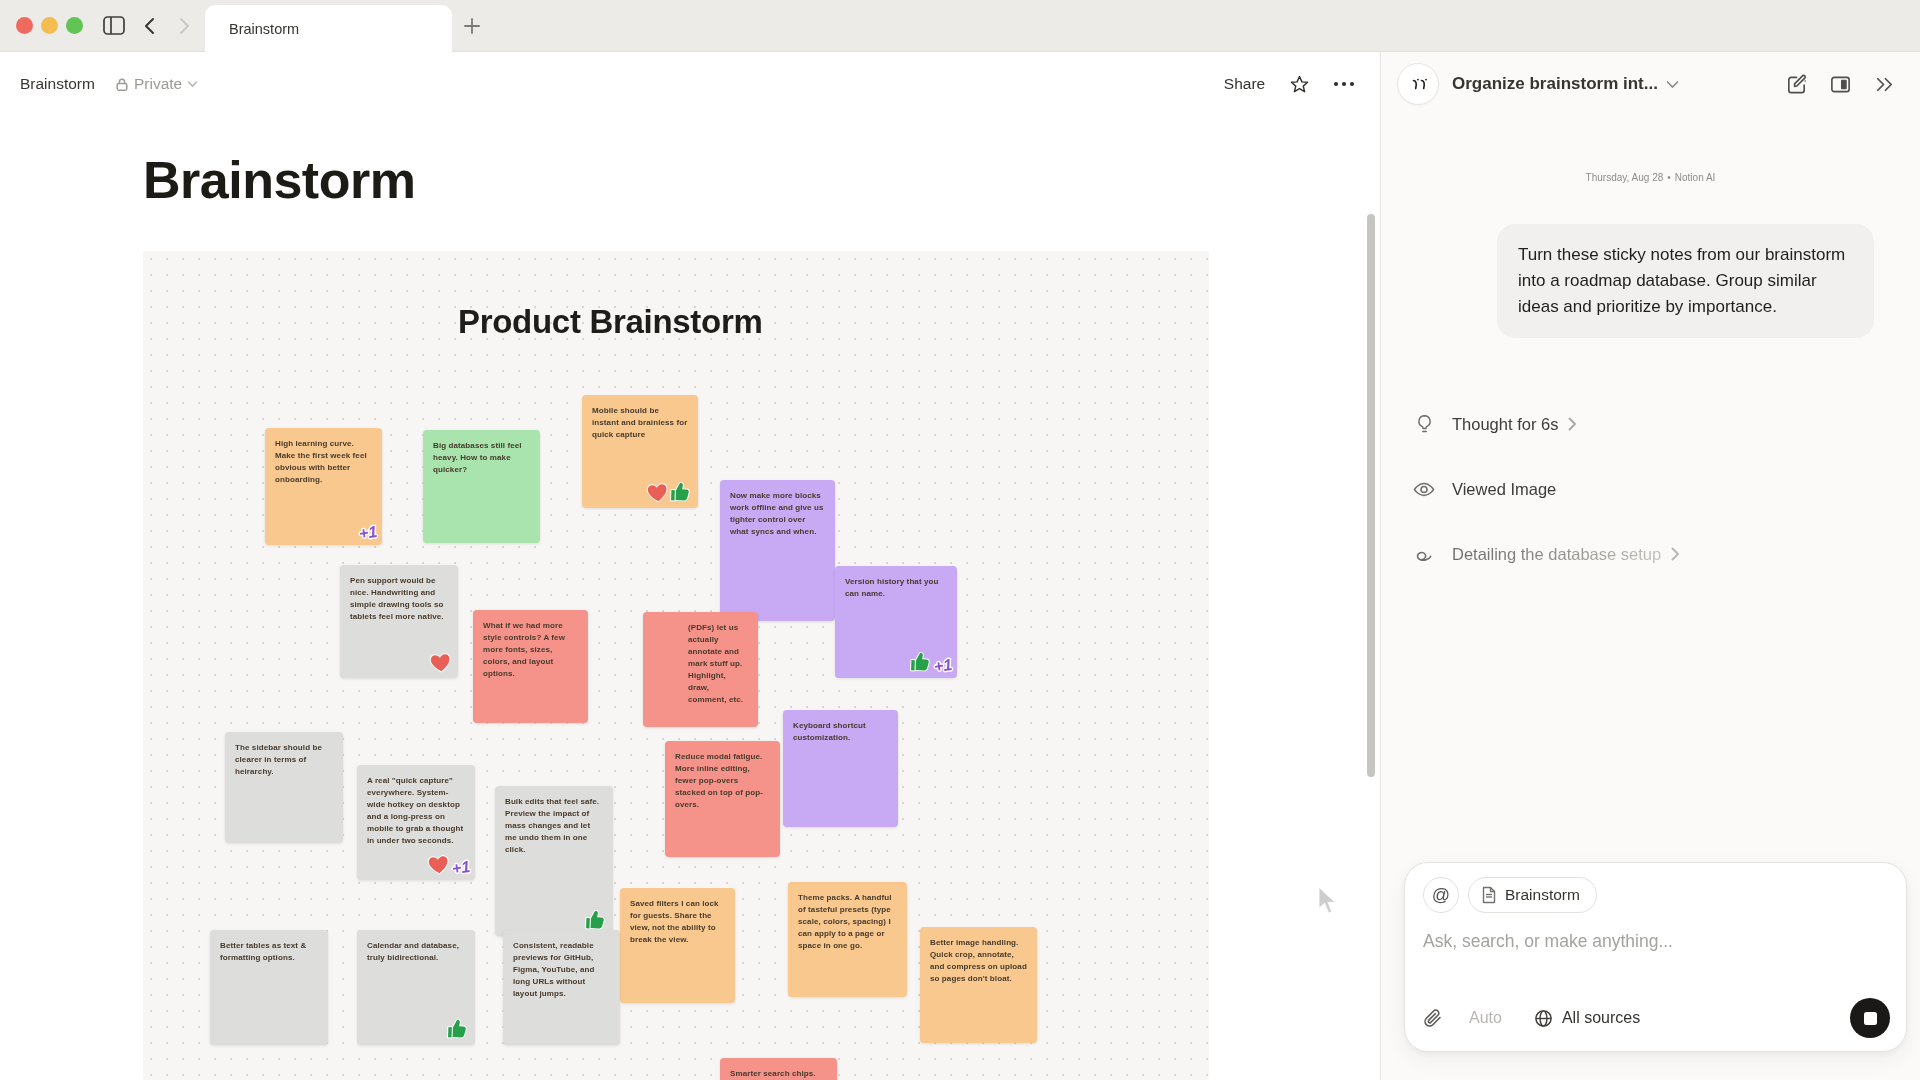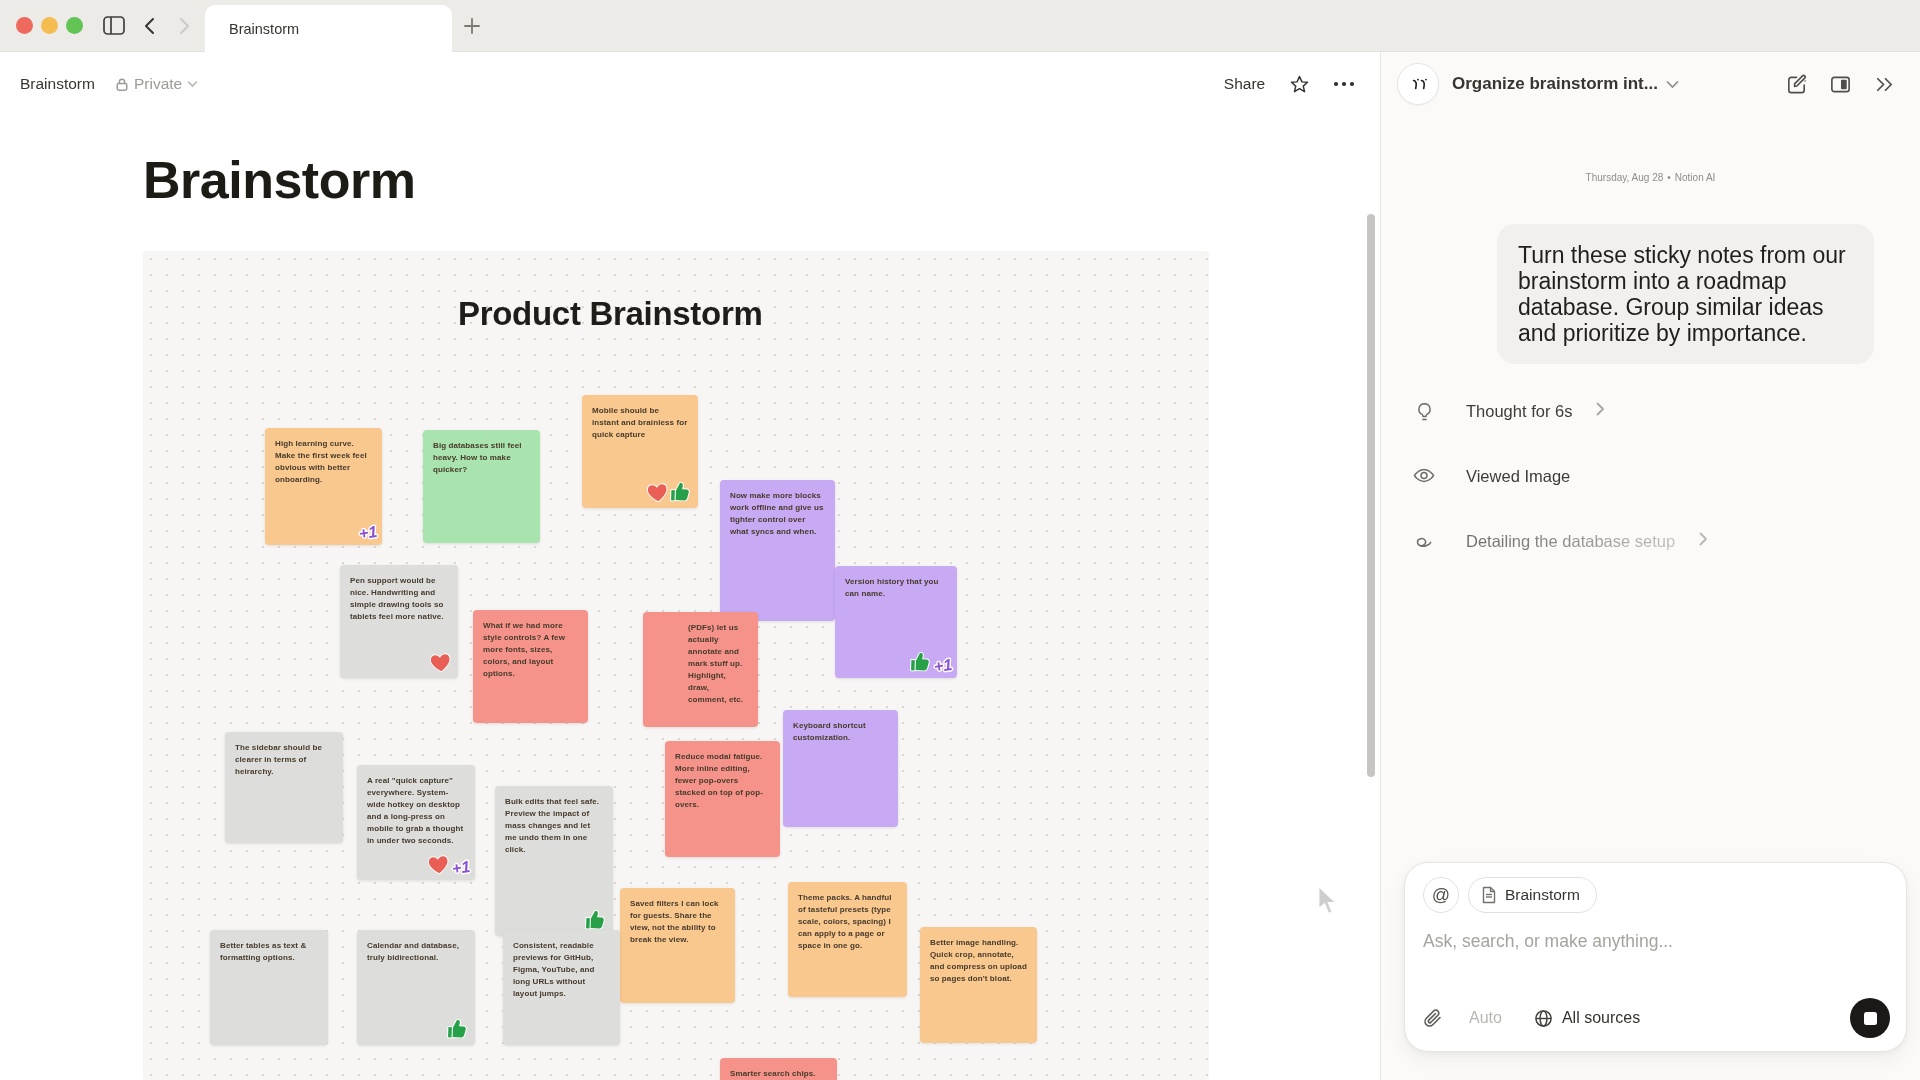--- a/index.html
+++ b/index.html
@@ -29,21 +29,21 @@
   .toolbar-right { margin-left:auto; display:flex; align-items:center; gap:24px;text-align:right; }
   .share-btn { font-size:15.5px; color:#34332f; }
   .dots-icon { display:flex; gap:4.5px; }
   .dots-icon i { width:3.6px; height:3.6px; border-radius:50%; background:#34332f; display:block; }
 
   
   .page-title { position:absolute; left:143px; top:98px; font-size:52px; font-weight:700; color:#1d1b16; letter-spacing:-0.5px; }
   .canvas { position:absolute; left:143px; top:199px; width:1066px; height:829px; background:#f7f6f4;
             border-radius:3px; overflow:hidden;
             background-image:radial-gradient(#d8d5d0 1.2px, transparent 1.35px); background-size:16px 16px; }
-  .canvas-title { position:absolute; left:315px; top:44px; font-size:33px; font-weight:700; color:#1f1d19; letter-spacing:-0.3px; }
+  .canvas-title { position:absolute; left:315px; top:52px; font-size:33px; font-weight:700; color:#1f1d19; letter-spacing:-0.3px; }
   .note { position:absolute; border-radius:4px; box-shadow:0 1px 3px rgba(0,0,0,.10); padding:10px 10px; overflow:hidden; }
   .note-text { font-size:8px; font-weight:700; line-height:12px; color:#473a2b; letter-spacing:.1px; }
   .stickers { position:absolute; right:5px; bottom:3px; display:flex; align-items:flex-end; }
   .sticker-heart { width:25px; height:25px; transform:rotate(-6deg); }
   .sticker-thumb { width:26px; height:26px; transform:rotate(2deg); margin-left:-3px; }
   .sticker-plus1 { font-size:16px; font-weight:800; font-style:italic; color:#8a4fd3; transform:rotate(-8deg);
                    margin-left:1px; text-shadow:-1.5px 0 #fff,1.5px 0 #fff,0 -1.5px #fff,0 1.5px #fff,
                    -1px -1px #fff,1px 1px #fff,-1px 1px #fff,1px -1px #fff; }
 
   .scrollbar-thumb { position:absolute; right:5px; top:162px; width:8px; height:563px; border-radius:4px; background:#c7c5c1; }
@@ -53,24 +53,24 @@
   .ai-panel { position:absolute; left:1381px; top:52px; width:539px; height:1028px; background:#fbfaf8; }
   .panel-header { position:absolute; left:0; top:0; width:100%; height:64px; display:flex; align-items:center; padding:0 24px 0 16px; }
   .ai-face { width:42px; height:42px; border-radius:50%; background:#fff; border:1px solid #e8e6e2;
              display:flex; align-items:center; justify-content:center; box-shadow:0 1px 2px rgba(0,0,0,.04); }
   .thread-title { margin-left:13px; font-size:17px; font-weight:700; color:#37352f; display:flex; align-items:center; gap:8px; }
   .header-icons { margin-left:auto; display:flex; align-items:center; gap:21px; }
 
   .chat-date { position:absolute; left:0; top:120px; width:100%; text-align:center; font-size:10px; color:#8f8d88; }
   .chat-date b { font-weight:400; margin:0 4px; }
   .user-bubble { position:absolute; left:116px; top:172px; width:377px; background:#f1f0ee; border-radius:18px;
-                 padding:18px 21px; font-size:23px; line-height:26px; color:#211f1c; }
+                 padding:18px 21px; font-size:17px; line-height:26px; color:#211f1c; }
 
   .status-list { position:absolute; left:32px; top:350px; width:470px; display:flex; flex-direction:column; gap:21px; }
-  .status-row { display:flex; align-items:flex-start; height:44px; gap:14px; }
+  .status-row { display:flex; align-items:center; height:44px; gap:0; }
   .status-icon { width:22px; display:flex; justify-content:center; }
   .status-label { margin-left:17px; font-size:16.5px; font-weight:500; color:#3d3c38; }
   .shimmer { background:linear-gradient(90deg,#6b6a66 0%, #8c8a85 45%, #c3c1bc 100%);
              -webkit-background-clip:text; background-clip:text; color:transparent; }
   .status-chev { margin-left:10px; display:flex; }
 
   
   .composer { position:absolute; left:23px; right:13px; bottom:28px; height:190px; background:#fff;
               border:1px solid #e6e4e1; border-radius:24px; box-shadow:0 8px 22px rgba(0,0,0,.05),0 2px 6px rgba(0,0,0,.04);
               padding:14px 18px 14px 18px; }

